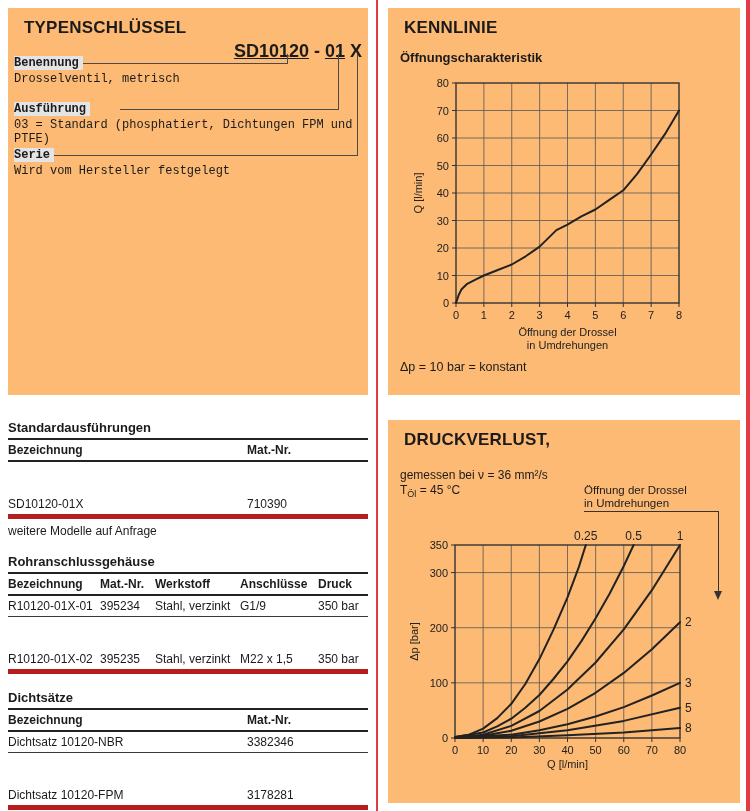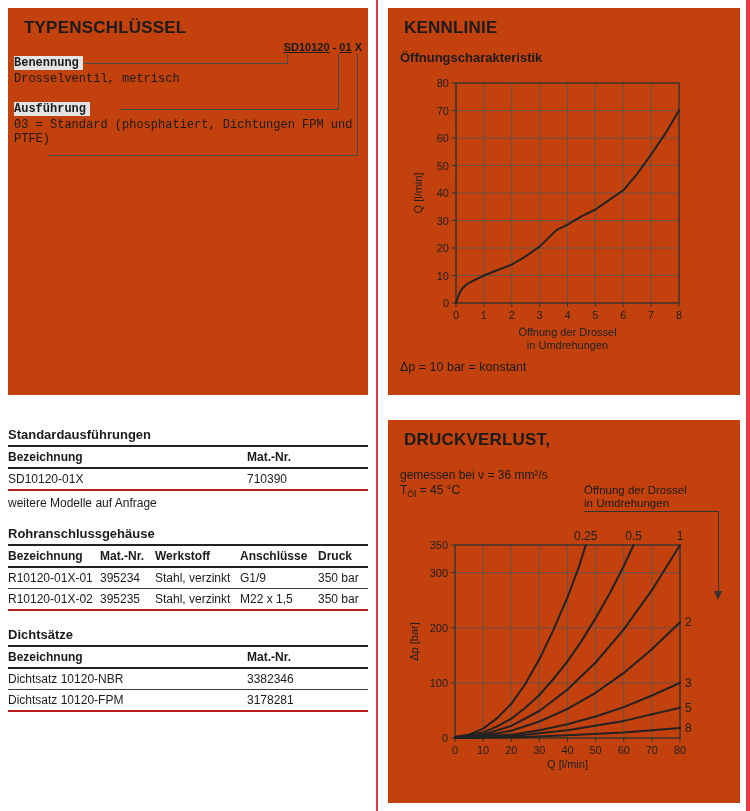--- a/index.html
+++ b/index.html
@@ -1,46 +1,46 @@
 <!DOCTYPE html>
 <html><head>
 <meta charset="utf-8">
 <style>
   html,body{margin:0;padding:0;background:#ffffff;}
   .page{position:relative;width:750px;height:811px;background:#ffffff;
         font-family:"Liberation Sans",sans-serif;color:#1b1b1b;overflow:hidden;}
-  .panel{position:absolute;background:#c2410c;}
+  .panel{position:absolute;background:#fdba74;}
   .panel-a{left:8px;top:8px;width:360px;height:387px;}
   .panel-b{left:388px;top:8px;width:352px;height:387px;}
   .panel-c{left:388px;top:420px;width:352px;height:383px;}
   .divider-red{position:absolute;left:376px;top:0;width:2px;height:811px;background:#e13b43;}
   .edge-red{position:absolute;left:746px;top:0;width:4px;height:811px;background:#e13b43;}
 
   .sec-title{position:absolute;left:16px;top:10px;margin:0;font-size:17px;font-weight:bold;letter-spacing:.2px;}
   .sec-title.two-line{line-height:20px;}
 
   
-  .type-code{position:absolute;top:33px;right:6px;font-size:11px;font-weight:bold;}
+  .type-code{position:absolute;top:33px;right:6px;font-size:18px;font-weight:bold;}
   .type-code .u{text-decoration:underline;}
   .elbow{position:absolute;border-right:1px solid #4a4a4a;border-bottom:1px solid #4a4a4a;}
   .elbow-1{left:72px;top:46px;width:207px;height:9px;}
   .elbow-2{left:112px;top:46px;width:218px;height:55px;}
   .elbow-3{left:40px;top:46px;width:309px;height:101px;}
   .tk-entry{position:absolute;left:6px;font-size:12px;line-height:14px;font-family:Liberation Mono, monospace;}
   .tk-e1{top:48px;} .tk-e2{top:94px;} .tk-e3{top:140px;}
   .tk-label{font-weight:bold;background:#e4e4e4;display:inline-block;padding-right:4px;}
   .tk-text{margin-top:2px;}
 
   
   .tables{position:absolute;left:8px;top:420px;width:360px;}
   .dtable{margin-bottom:16px;}
-  .t-title{font-size:13px;font-weight:bold;padding-bottom:3px;border-bottom:2px solid #222;margin-top:7px;}
+  .t-title{font-size:13px;font-weight:bold;padding-bottom:3px;border-bottom:2px solid #222;}
   .t-row{display:grid;border-bottom:1px solid #3a3a3a;}
   .t-row.t-head{border-bottom:2px solid #222;font-weight:bold;}
-  .t-row.t-last{border-bottom:2px solid #b91c1c;}
+  .t-row.t-last{border-bottom:5px solid #b91c1c;margin-top:32px;}
   .t-row > div{font-size:12px;line-height:14px;padding:3px 4px 3px 0;white-space:nowrap;overflow:hidden;}
   .t-foot{font-size:12px;padding-top:5px;}
 
   
   .sub-title{position:absolute;left:12px;top:42px;margin:0;font-size:13px;font-weight:bold;}
   .chart-svg{position:absolute;left:0;}
   #chart1{top:68px;}
   #chart2{top:60px;}
   .caption{position:absolute;left:12px;top:352px;font-size:12.5px;}
   .cond{position:absolute;left:12px;top:48px;font-size:12px;line-height:15px;}
@@ -78,20 +78,24 @@
     <div class="elbow elbow-2"></div>
     <div class="elbow elbow-3"></div>
 
     <div class="tk-entry tk-e1">
       <div class="tk-label">Benennung</div>
       <div class="tk-text">Drosselventil, metrisch</div>
     </div>
     <div class="tk-entry tk-e2">
       <div class="tk-label">Ausführung</div>
       <div class="tk-text">03 = Standard (phosphatiert, Dichtungen FPM und PTFE)</div>
+    </div>
+    <div class="tk-entry tk-e3">
+      <div class="tk-label">Serie</div>
+      <div class="tk-text">Wird vom Hersteller festgelegt</div>
     </div>
   </section>
 
   <section class="tables" id="tables-root">
       <div class="dtable">
         <div class="t-title">Standardausführungen</div>
         <div class="t-row t-head" style="grid-template-columns: 239px 1fr;">
           <div>Bezeichnung</div>
           <div>Mat.-Nr.</div>
         </div>

